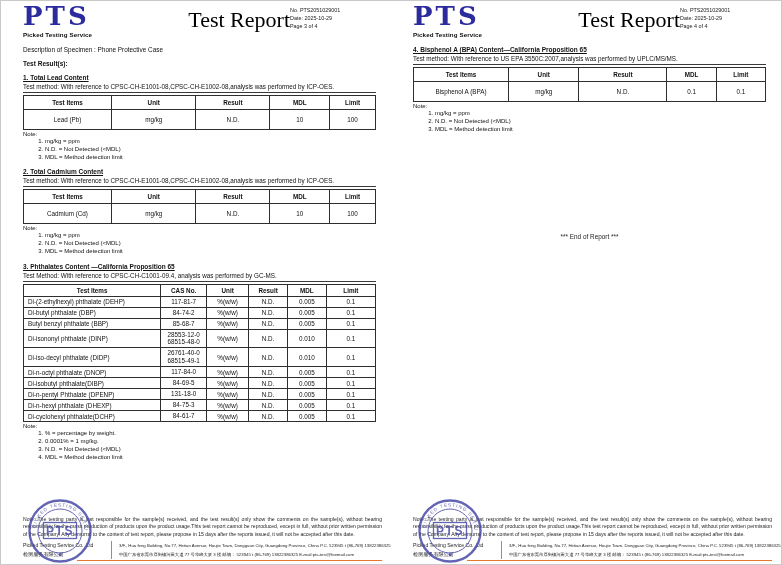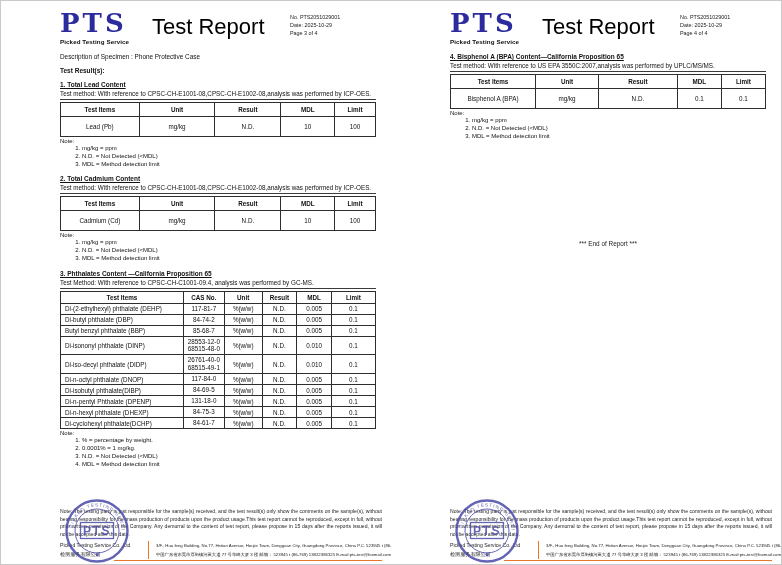--- a/index.html
+++ b/index.html
@@ -1,26 +1,26 @@
 <!DOCTYPE html>
 <html><head>
 <meta charset="utf-8">
 <style>
   * { margin:0; padding:0; box-sizing:border-box; }
   html,body { width:782px; height:565px; }
   body { background:#fff; border:1px solid #c9c9c9; font-family:"Liberation Sans", sans-serif; color:#111; overflow:hidden; }
   .pages { display:flex; width:100%; height:100%; }
-  .page { width:391px; height:565px; position:relative; padding:9px 15px 0 22px; overflow:hidden;margin-left:37px; }
+  .page { width:391px; height:565px; position:relative; padding:2px 15px 0 22px; overflow:hidden; }
 
   
   .hdr { display:flex; align-items:flex-start; margin-bottom:8px; }
   .logo { width:92px; flex:0 0 92px; }
   .logo-main { font-family:"DejaVu Serif", serif; font-weight:bold; font-size:26px; line-height:1; color:#2b2b9e; letter-spacing:3px; }
   .logo-sub { font-size:6.2px; font-weight:bold; color:#0d0d0d; margin-top:2px; letter-spacing:0.1px; }
-  .hdr-title { flex:1; text-align:left; font-family:Liberation Sans, sans-serif; font-size:22px; color:#000; margin-top:4px; }
+  .hdr-title { flex:1; text-align:right; font-family:Liberation Serif, serif; font-size:22px; color:#000; margin-top:4px; }
   .hdr-info { flex:0 0 86px; font-size:5.4px; line-height:1.5; color:#222; margin-top:3px; }
 
   
   .desc { font-size:6.4px; margin:2px 0 7px; }
   .tr-label { font-size:6.5px; font-weight:bold; margin-bottom:4px; }
   .section { margin-top:7px; }
   .sec-title { font-size:6.5px; font-weight:bold; text-decoration:underline; margin-bottom:2px; }
   .method { font-size:6.3px; border-bottom:1px solid #3a3a3a; padding-bottom:2px; }
 
   table { width:100%; border-collapse:collapse; table-layout:fixed; margin-top:2px; }

